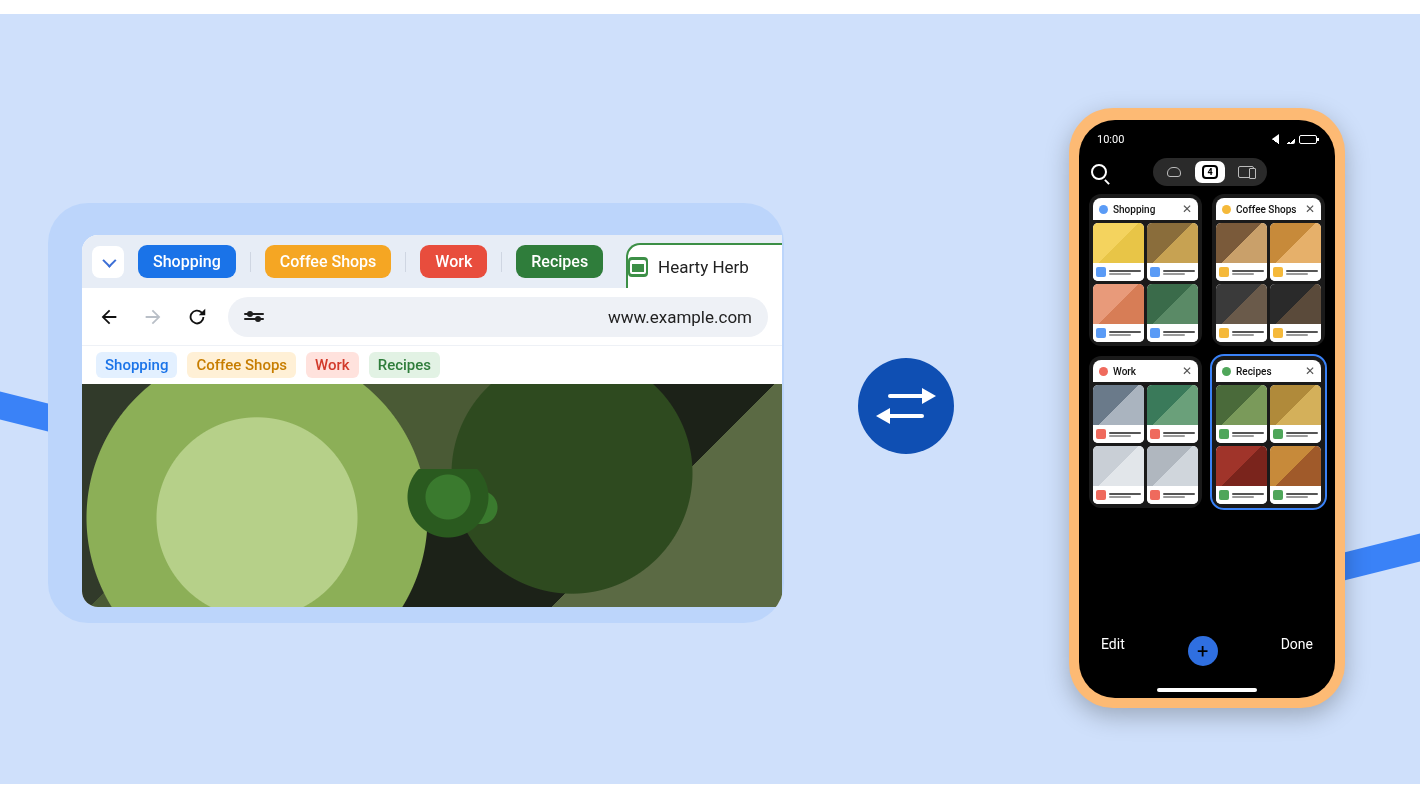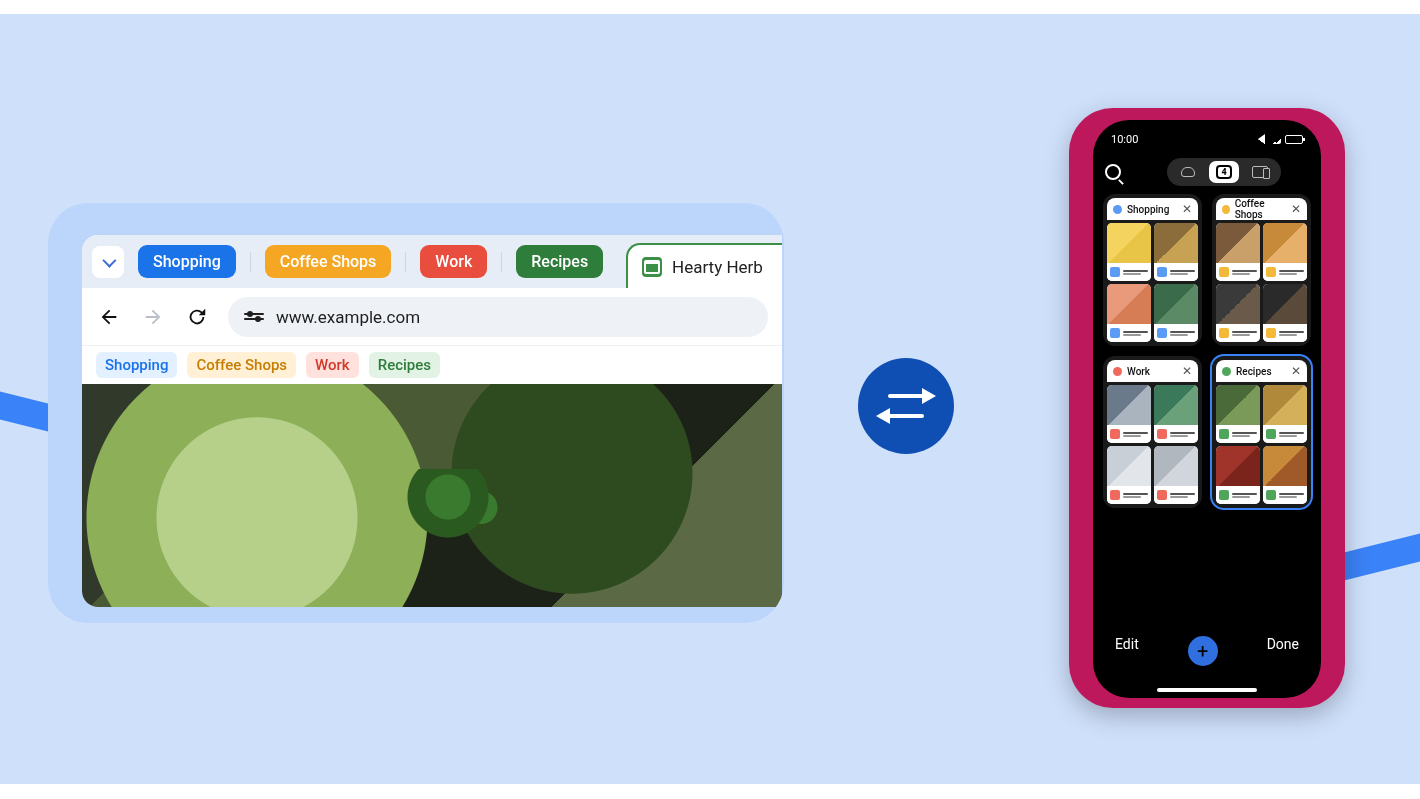--- a/index.html
+++ b/index.html
@@ -10,28 +10,28 @@
 
   
   .browser-card { position: absolute; left: 48px; top: 189px; width: 736px; height: 420px; background: #bcd5fb; border-radius: 40px; padding: 32px 18px 18px 34px; overflow: hidden; }
   .browser-inner { width: 700px; height: 372px; background: #fff; border-radius: 16px 0 0 16px; overflow: hidden; display: flex; flex-direction: column; }
 
   .tabstrip { height: 53px; background: #e7edf6; display: flex; align-items: center; gap: 14px; padding-left: 10px; position: relative; }
   .tab-dropdown { width: 32px; height: 32px; background: #fff; border-radius: 8px; display: flex; align-items: center; justify-content: center; color: #3c6fd6; font-size: 13px; }
   .chevron-down { display: inline-block; width: 10px; height: 10px; border-right: 2px solid #3c6fd6; border-bottom: 2px solid #3c6fd6; transform: rotate(45deg) translateY(-2px); }
   .pill { padding: 7px 15px; border-radius: 9px; font-size: 16px; font-weight: 500; color: #fff; white-space: nowrap; }
   .sep { width: 1px; height: 20px; background: #cfd6e2; }
-  .active-tab { position: absolute; right: 0; top: 8px; height: 45px; width: 156px; background: #fff; border-top-left-radius: 14px; display: flex; align-items: center; gap: 10px; padding-left: 14px; font-size: 17px; color: #222; overflow: hidden; border-top: 2px solid #3c8f46; border-left: 2px solid #3c8f46; }
+  .active-tab { position: absolute; right: 0; top: 8px; height: 45px; width: 156px; background: #fff; border-top-left-radius: 14px; display: flex; align-items: center; gap: 10px; font-size: 17px; color: #222; overflow: hidden; border-top: 2px solid #3c8f46; border-left: 2px solid #3c8f46; }
   .active-tab .favicon { width: 20px; height: 20px; background: #3c8f46; border-radius: 4px; display: flex; align-items: center; justify-content: center; }
   .active-tab .favicon::after { content: ""; width: 12px; height: 8px; border: 2px solid #fff; border-radius: 2px; border-top-width: 4px; }
 
   .toolbar { height: 58px; background: #fff; display: flex; align-items: center; gap: 18px; padding: 0 14px; border-bottom: 1px solid #eef1f6; }
   .nav-btn { width: 26px; height: 26px; display: flex; align-items: center; justify-content: center; font-size: 22px; color: #111; }
   .nav-btn.fwd { color: #b9bfc7; }
-  .omnibox { flex: 1; height: 40px; background: #eef1f6; border-radius: 20px; display: flex; align-items: center; gap: 12px; padding: 0 16px; color: #1f1f1f; font-size: 17px; }
+  .omnibox { flex: 1; height: 40px; background: #eef1f6; border-radius: 20px; display: flex; align-items: center; gap: 12px; padding: 0 16px; color: #1f1f1f; font-size: 17px; justify-content: space-between; }
   .tune-icon { width: 20px; height: 20px; display: flex; flex-direction: column; justify-content: center; gap: 3px; }
   .tune-icon span { height: 2px; background: #1f1f1f; border-radius: 2px; position: relative; }
   .tune-icon span::after { content: ""; position: absolute; top: -2px; width: 6px; height: 6px; background: #1f1f1f; border-radius: 50%; }
   .tune-icon span:nth-child(1)::after { left: 3px; }
   .tune-icon span:nth-child(2)::after { right: 3px; }
 
   .bookmark-bar { height: 38px; background: #fff; display: flex; align-items: center; gap: 10px; padding: 0 14px; }
   .bm-chip { padding: 4px 9px; border-radius: 6px; font-size: 15px; font-weight: 500; }
 
   .page-content { flex: 1; overflow: hidden; position: relative; }
@@ -48,21 +48,21 @@
   .sync-badge::before { content: ""; position: absolute; width: 220px; height: 24px; background: #3a82f7; left: -82px; top: 36px; z-index: -1; border-radius: 12px; }
   .sync-arrows { position: relative; width: 56px; height: 40px; }
   .sync-arrows .a { position: absolute; width: 40px; height: 4px; background: #fff; border-radius: 2px; }
   .sync-arrows .a.top { top: 8px; left: 10px; }
   .sync-arrows .a.bot { bottom: 8px; left: 6px; }
   .sync-arrows .h { position: absolute; width: 0; height: 0; border-top: 8px solid transparent; border-bottom: 8px solid transparent; }
   .sync-arrows .h.r { right: -2px; top: 2px; border-left: 14px solid #fff; }
   .sync-arrows .h.l { left: -2px; bottom: 2px; border-right: 14px solid #fff; }
 
   
-  .phone { position: absolute; left: 1069px; top: 94px; width: 276px; height: 600px; background: #be185d; border-radius: 44px; padding: 12px 24px 10px; box-shadow: 0 8px 24px rgba(0,0,0,0.25); }
+  .phone { position: absolute; left: 1069px; top: 94px; width: 276px; height: 600px; background: #fdba74; border-radius: 44px; padding: 12px 10px 10px; box-shadow: 0 8px 24px rgba(0,0,0,0.25); }
   .phone-screen { width: 100%; height: 100%; background: #000; border-radius: 36px; padding: 10px 8px 6px; display: flex; flex-direction: column; color: #fff; }
   .statusbar { height: 18px; display: flex; justify-content: space-between; align-items: center; font-size: 11px; padding: 0 10px; }
   .status-icons { display: flex; gap: 4px; align-items: center; }
   .sig { width: 14px; height: 10px; background: linear-gradient(to top right, transparent 48%, #fff 50%); clip-path: polygon(0 100%, 100% 0, 100% 100%); }
   .wifi { width: 12px; height: 10px; background: radial-gradient(circle at 50% 100%, #fff 0 2px, transparent 2px), conic-gradient(from -45deg at 50% 100%, transparent 0 25%, #fff 25% 75%, transparent 75% 100%); border-radius: 2px; }
   .batt { width: 18px; height: 9px; border: 1px solid #fff; border-radius: 2px; position: relative; }
   .batt::after { content: ""; position: absolute; right: -3px; top: 2px; width: 2px; height: 3px; background: #fff; }
 
   .phone-top { height: 36px; display: flex; align-items: center; gap: 10px; padding: 0 4px; margin-top: 6px; }
   .search-mag { width: 16px; height: 16px; border: 2px solid #fff; border-radius: 50%; position: relative; }

